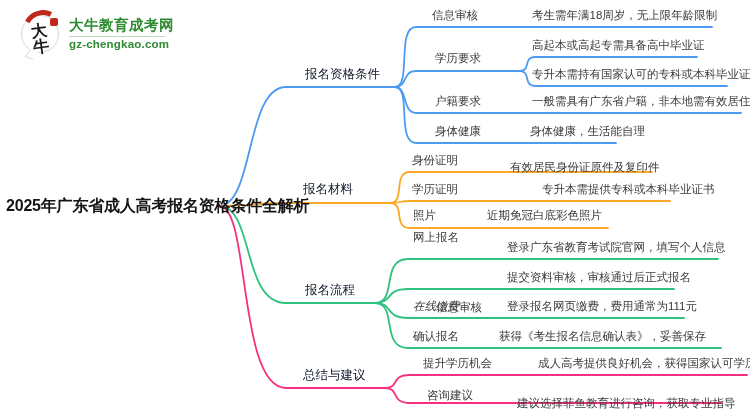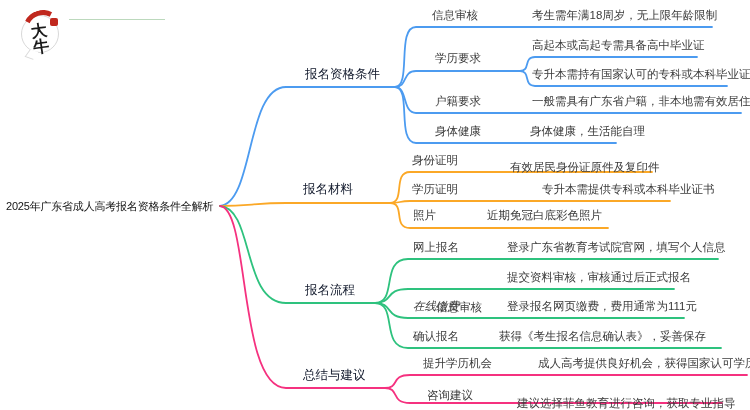--- a/index.html
+++ b/index.html
@@ -9,21 +9,21 @@
     font-family:"Liberation Sans","DejaVu Sans",sans-serif;
   }
   #wires{position:absolute;left:0;top:0;}
   .n{
     position:absolute;white-space:nowrap;line-height:1;
     font-size:11.5px;color:#3b3b3b;transform:translateY(-50%);
   }
   .branch{font-size:12.5px;color:#0f172a;}
   .maintitle{
     position:absolute;left:6px;top:206px;transform:translateY(-50%);
-    font-size:11px;font-weight:normal;color:#141414;white-space:nowrap;
+    font-size:16px;font-weight:bold;color:#141414;white-space:nowrap;
     letter-spacing:-0.2px;
   }
   
   .logo{position:absolute;left:20px;top:10px;display:flex;align-items:flex-start;}
   .badge{position:relative;width:42px;height:50px;}
   .badge-circle{
     position:absolute;left:1px;top:5px;width:36px;height:36px;
     background:#fff;border:1.5px solid #d9d9d9;border-radius:50%;
   }
   .badge-arc{
@@ -88,21 +88,23 @@
 
 <div class="logo">
   <div class="badge">
     <div class="badge-circle"></div>
     <div class="badge-arc"></div>
     <div class="badge-seal"></div>
     <div class="badge-text">大牛</div>
     <div class="badge-tail"></div>
   </div>
   <div class="logo-textcol">
+    <div class="logo-name">大牛教育成考网</div>
     <div class="logo-divider"></div>
+    <div class="logo-domain">gz-chengkao.com</div>
   </div>
 </div>
 
 <div class="maintitle">2025年广东省成人高考报名资格条件全解析</div>
 
 <div class="n branch" style="left:305px;top:74px;">报名资格条件</div>
 <div class="n branch" style="left:303px;top:189px;">报名材料</div>
 <div class="n branch" style="left:305px;top:290px;">报名流程</div>
 <div class="n branch" style="left:303px;top:375px;">总结与建议</div>
 
@@ -116,21 +118,21 @@
 <div class="n" style="left:435px;top:132px;text-align:right;">身体健康</div>
 <div class="n" style="left:530px;top:132px;">身体健康，生活能自理</div>
 
 <div class="n" style="left:412px;top:161px;">身份证明</div>
 <div class="n" style="left:510px;top:168px;">有效居民身份证原件及复印件</div>
 <div class="n" style="left:412px;top:190px;">学历证明</div>
 <div class="n" style="left:510px;top:190px;margin-left:32px;">专升本需提供专科或本科毕业证书</div>
 <div class="n" style="left:413px;top:216px;">照片</div>
 <div class="n" style="left:487px;top:216px;">近期免冠白底彩色照片</div>
 
-<div class="n" style="left:413px;top:248px;">网上报名</div>
+<div class="n" style="left:413px;top:238px;">网上报名</div>
 <div class="n" style="left:507px;top:248px;">登录广东省教育考试院官网，填写个人信息</div>
 <div class="n" style="left:436px;top:278px;margin-top:30px;">信息审核</div>
 <div class="n" style="left:507px;top:278px;">提交资料审核，审核通过后正式报名</div>
 <div class="n" style="left:413px;top:307px;font-style:italic;">在线缴费</div>
 <div class="n" style="left:507px;top:307px;">登录报名网页缴费，费用通常为111元</div>
 <div class="n" style="left:413px;top:337px;">确认报名</div>
 <div class="n" style="left:499px;top:337px;">获得《考生报名信息确认表》，妥善保存</div>
 
 <div class="n" style="left:423px;top:364px;">提升学历机会</div>
 <div class="n" style="left:538px;top:364px;">成人高考提供良好机会，获得国家认可学历</div>

